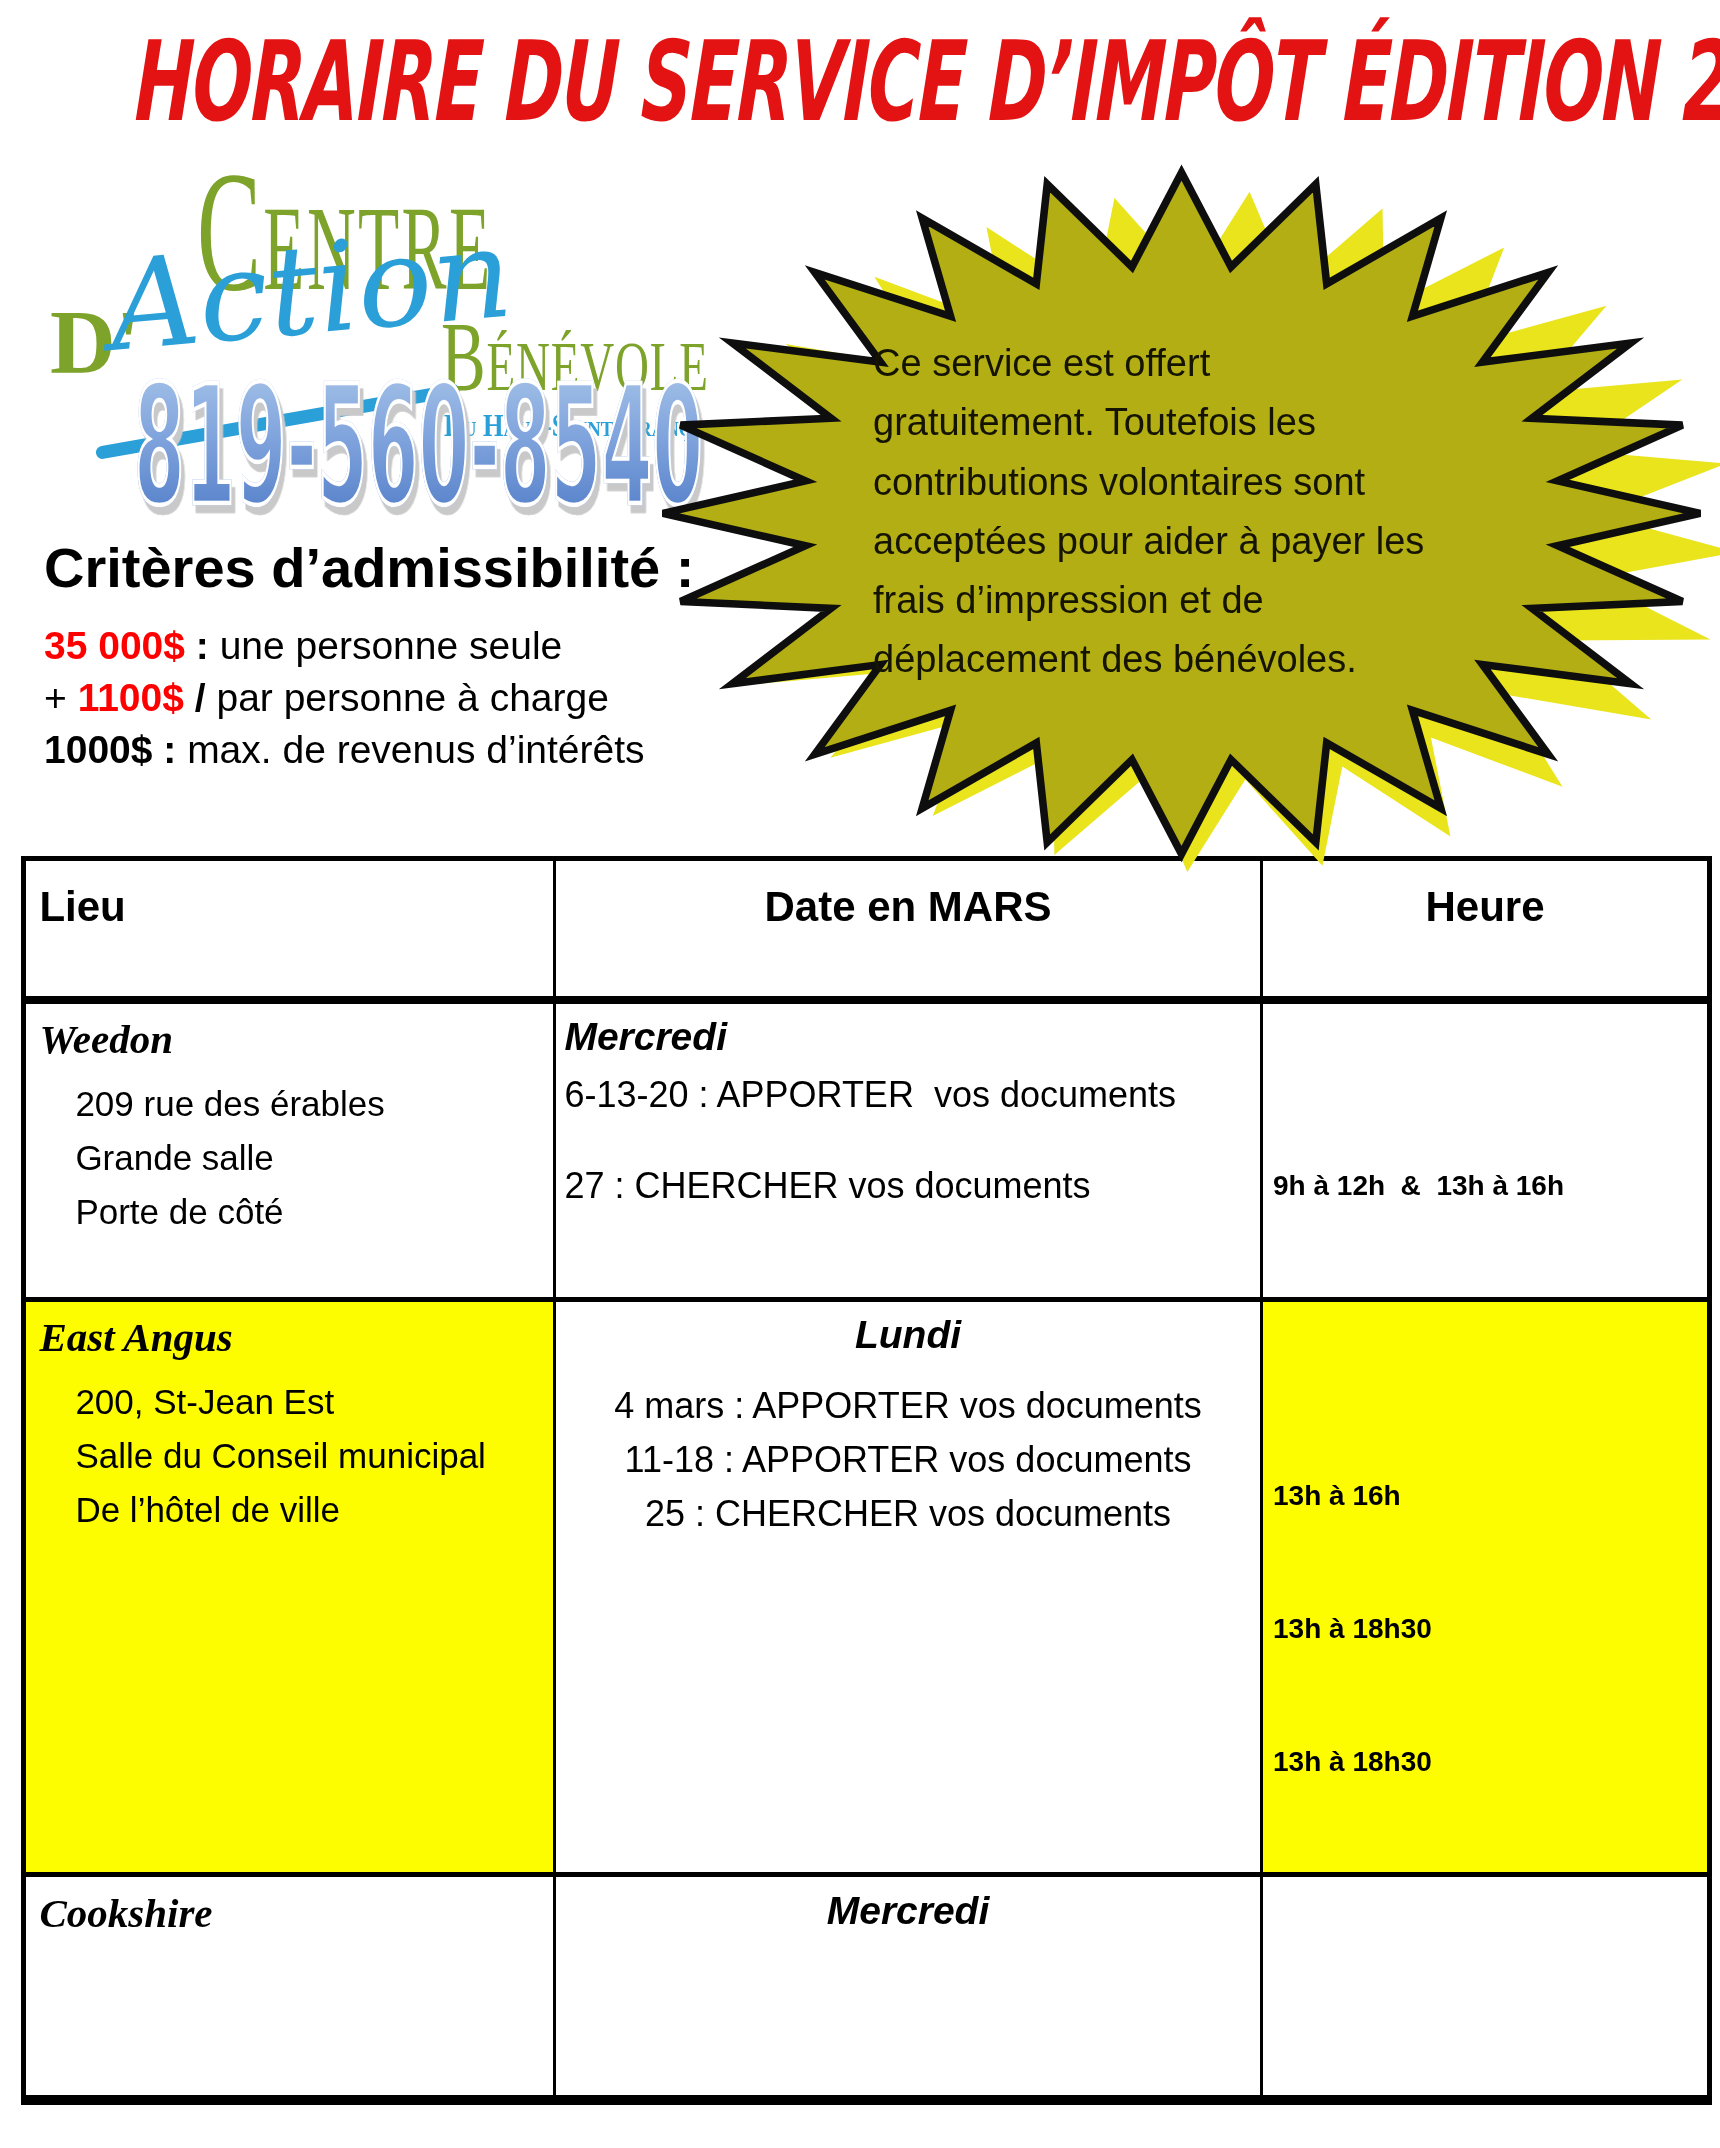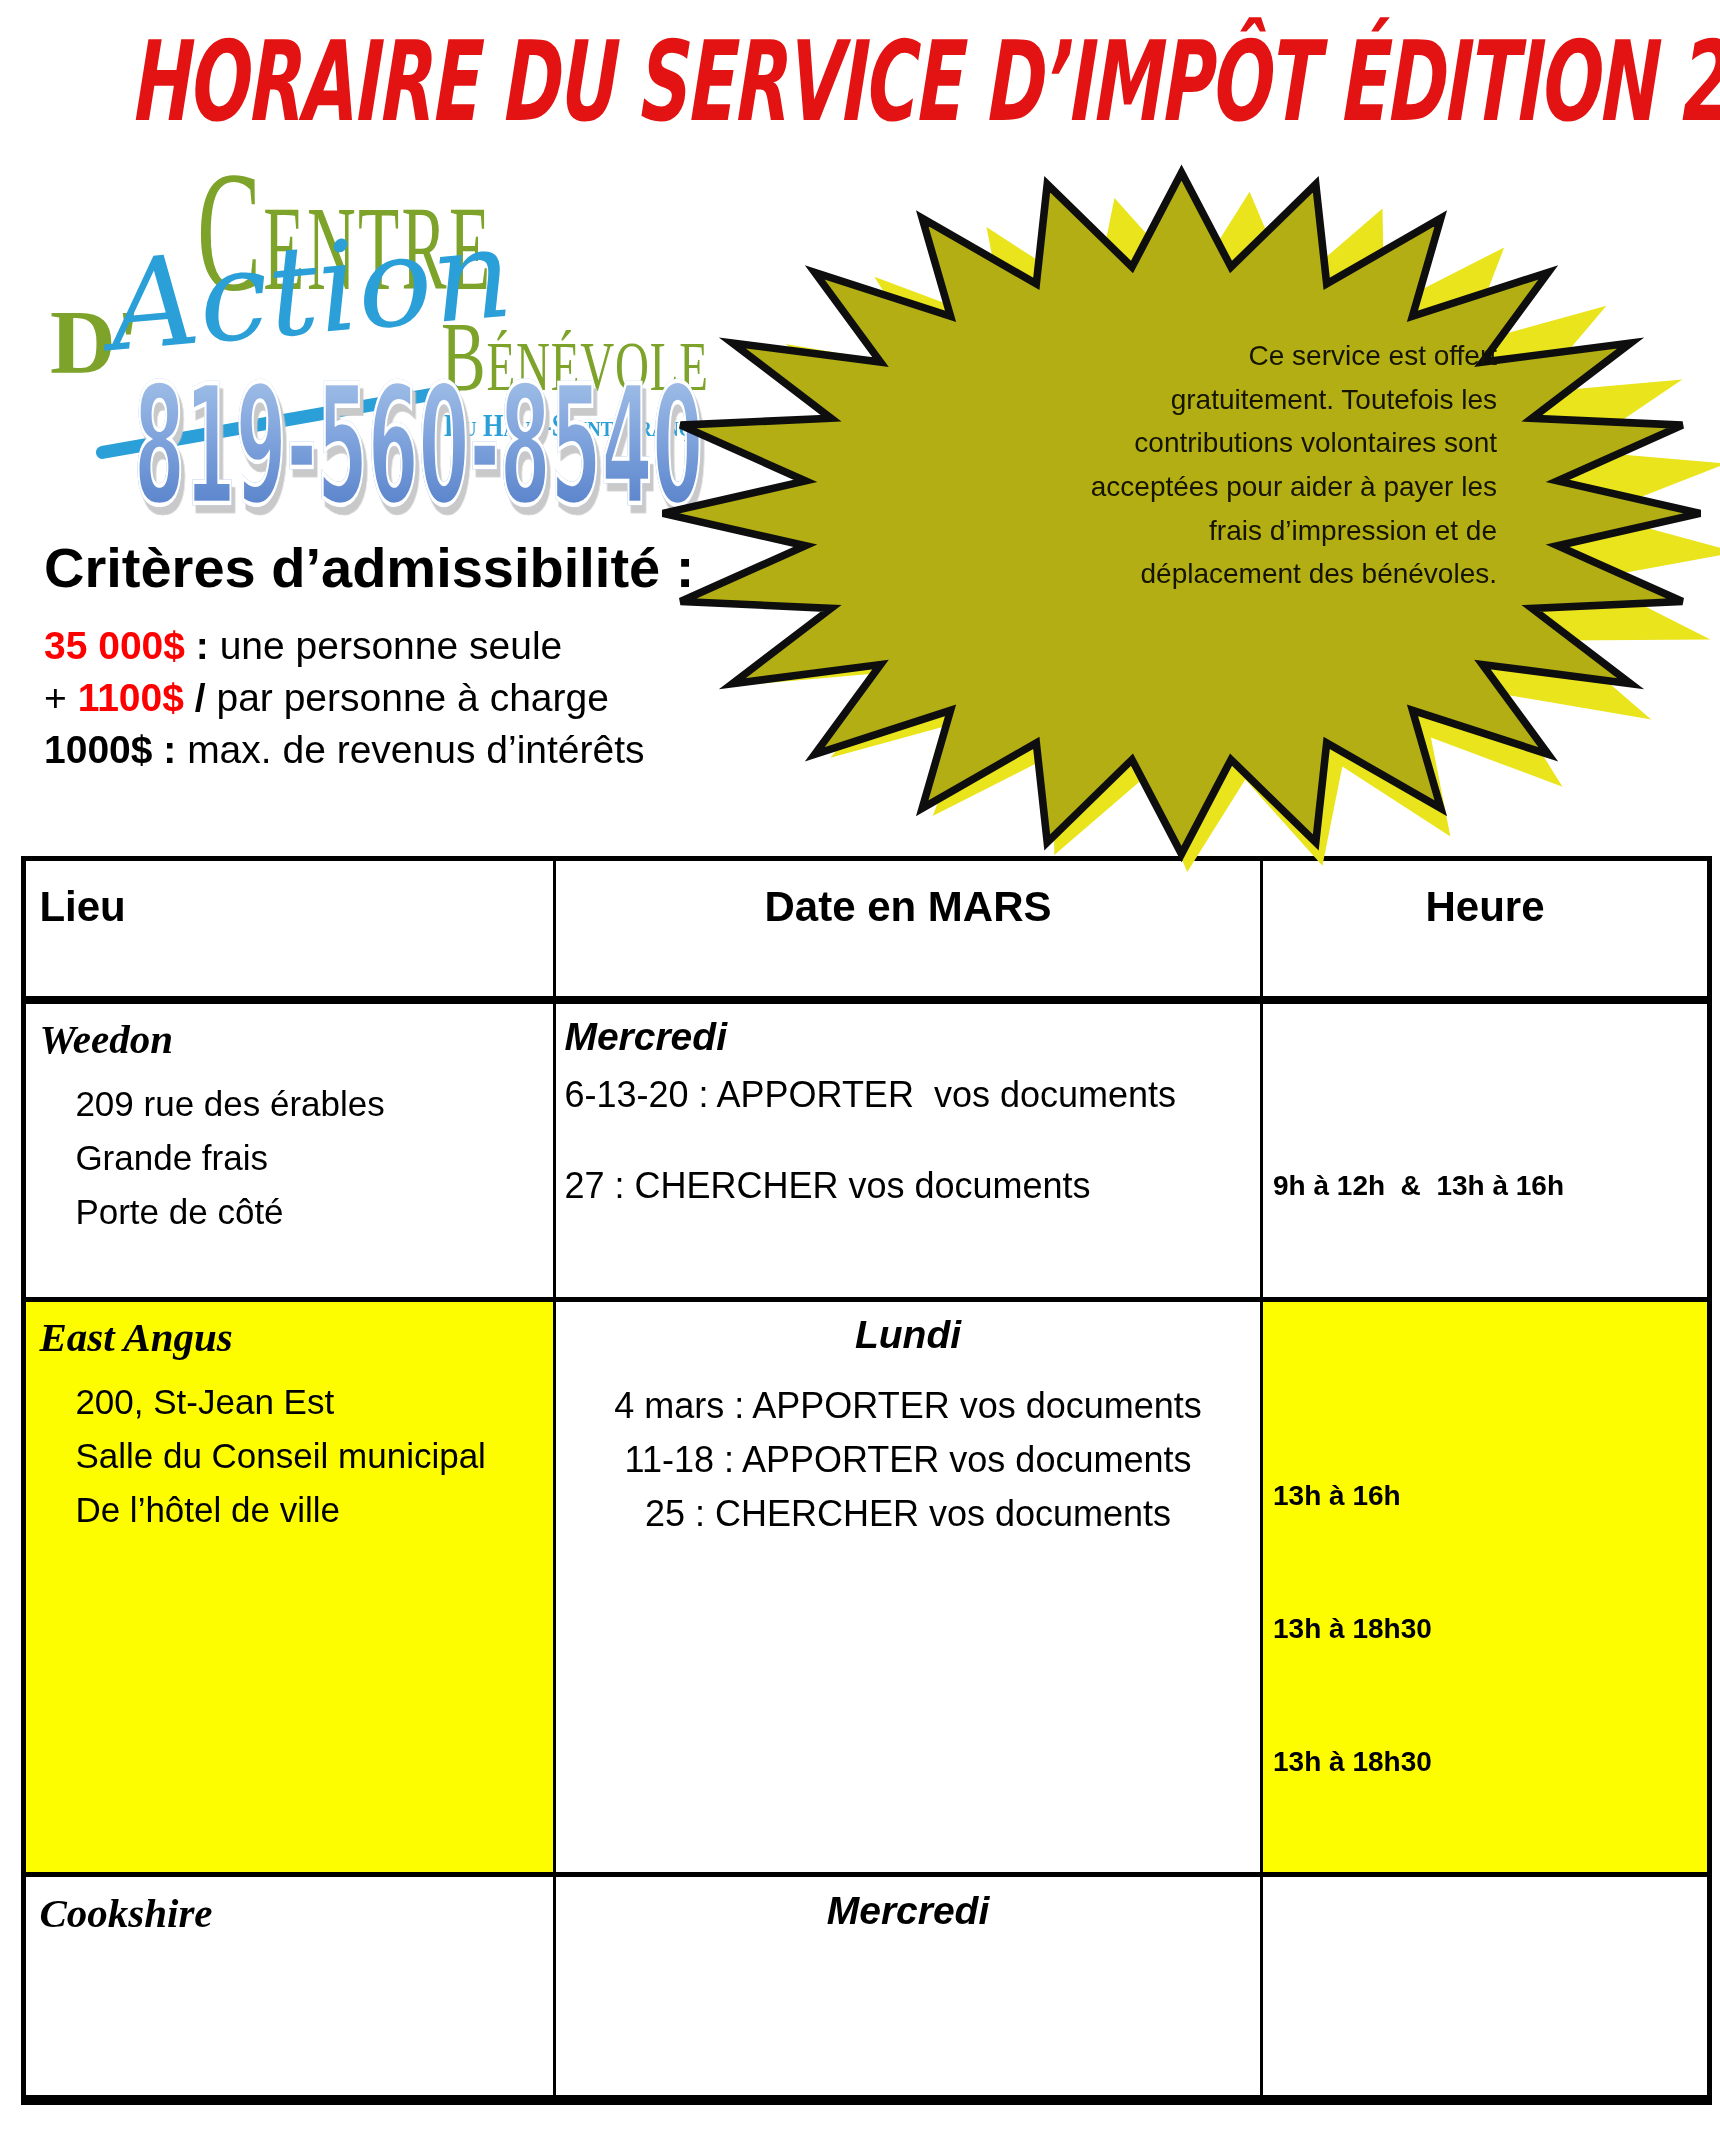--- a/index.html
+++ b/index.html
@@ -58,22 +58,22 @@
     background:linear-gradient(180deg,#aac6ea 0%,#7fa3dc 45%,#4a77c5 100%);
     -webkit-background-clip:text;background-clip:text;color:transparent;
     -webkit-text-stroke:3.4px #ffffff;
     transform:scale(0.58,1.3);transform-origin:left top;
     filter:drop-shadow(6.7px 6.7px 0 #c9c9c9);
   }
 
   
   .burst-svg{position:absolute;left:636px;top:154px;width:1091px;height:722px;overflow:visible;z-index:3;}
   .burst-text{
-    position:absolute;left:873px;top:334px;width:624px;z-index:4;text-align:right;
-    font-family:"Liberation Sans", sans-serif;font-size:28px;line-height:1.56;color:#141400;
+    position:absolute;left:873px;top:334px;width:624px;z-index:4;text-align:left;
+    font-family:"Liberation Sans", sans-serif;font-size:38px;line-height:1.56;color:#141400;
   }
 
   
   .criteria{position:absolute;left:44px;top:535px;z-index:2;white-space:nowrap;}
   .criteria-heading{font-size:56px;font-weight:bold;margin:0 0 20px 0;}
   .criteria-item{font-size:39px;line-height:52px;}
   .crit-amount{font-weight:bold;}
   .crit-amount.red{color:var(--criteria_red,#ff0000);}
   .crit-sep{font-weight:bold;}
   .pre{white-space:pre-wrap;}
@@ -159,21 +159,21 @@
         <th class="h-lieu">Lieu</th>
         <th>Date en MARS</th>
         <th>Heure</th>
       </tr>
     </thead>
     <tbody>
       <tr class="r0">
         <td class="lieu-cell">
           <div class="place">Weedon</div>
           <div class="addr">209 rue des érables</div>
-          <div class="addr">Grande frais</div>
+          <div class="addr">Grande salle</div>
           <div class="addr">Porte de côté</div>
         </td>
         <td class="date-cell">
           <div class="day">Mercredi</div>
           <div class="dline first">6-13-20 : APPORTER  vos documents</div>
           <div class="dline dgap">27 : CHERCHER vos documents</div>
         </td>
         <td class="heure-cell">
           <div>9h à 12h  &amp;  13h à 16h</div>
         </td>

